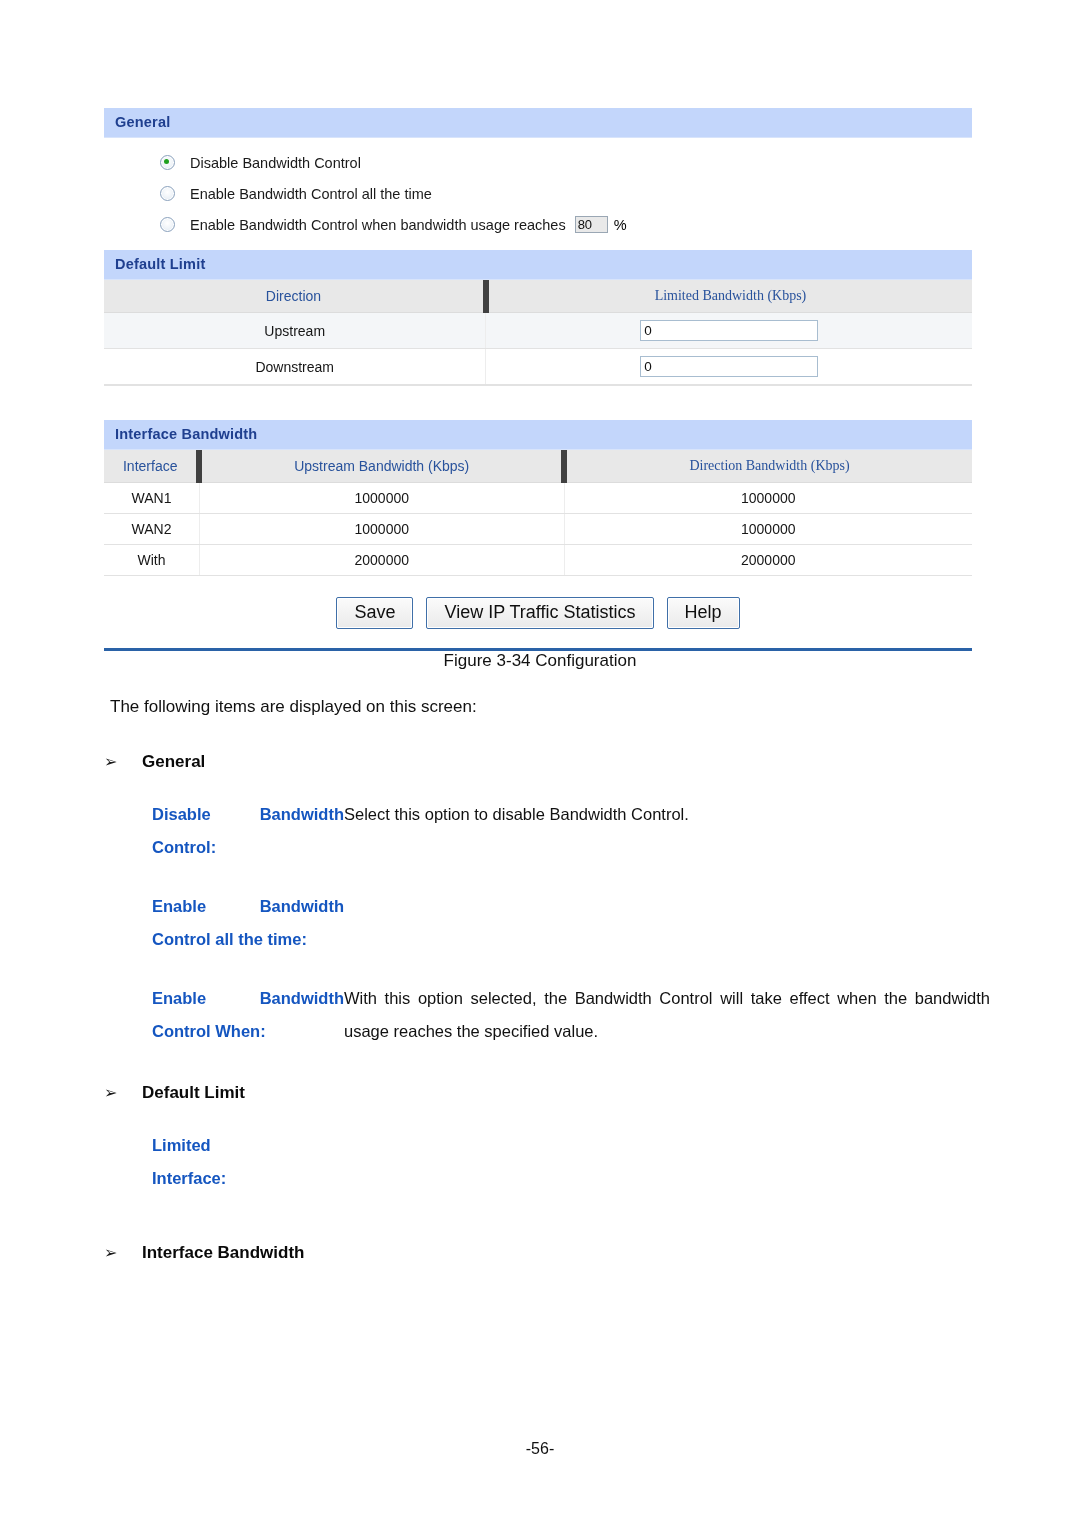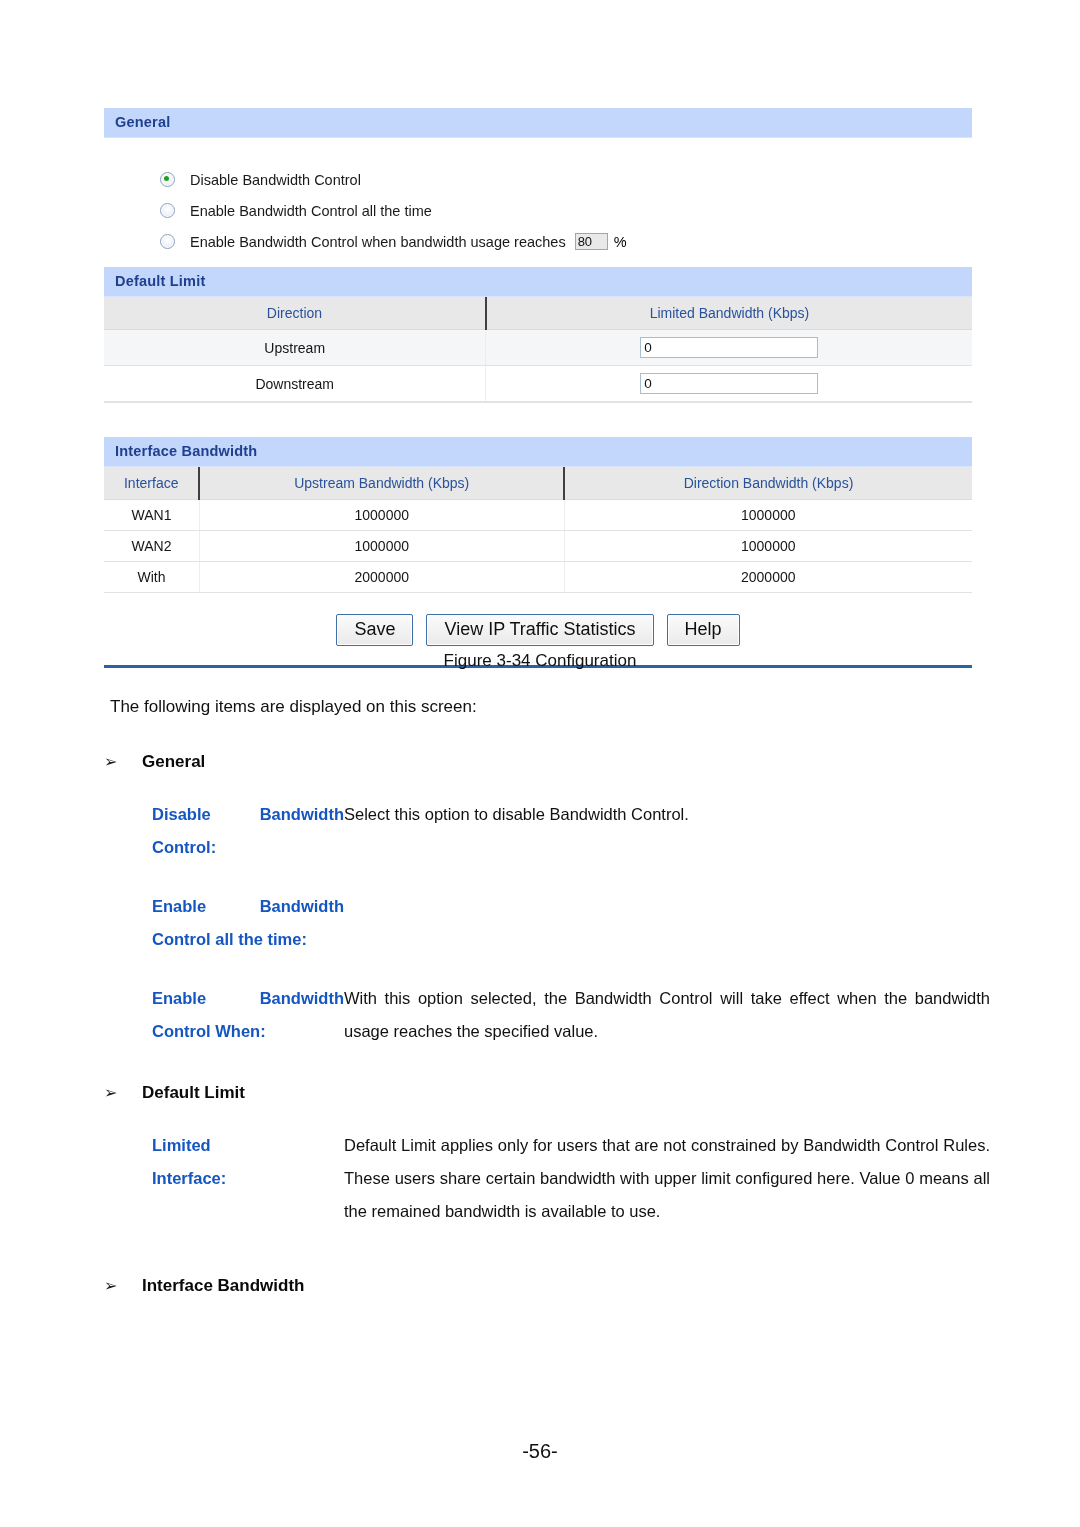--- a/index.html
+++ b/index.html
@@ -37,21 +37,20 @@
     letter-spacing: .2px;
     padding: 6px 0 6px 11px;
     line-height: 17px;
     border-bottom: 1px solid #d8e4fb;
   }
 
   
   .opt-list {
     padding: 9px 0 10px 0;
     border-left: 1px solid #ffffff;
-    margin-top: 17px;
   }
   .opt-row {
     display: flex;
     align-items: center;
     height: 31px;
     padding-left: 55px;
   }
   .radio {
     width: 13px;
     height: 13px;
@@ -99,24 +98,24 @@
     border-collapse: collapse;
     table-layout: fixed;
   }
   table.grid th {
     background: #e8e8e8;
     color: #28529c;
     font-weight: normal;
     font-size: 14px;
     padding: 8px 0;
     text-align: center;
-    border-right: 2px solid #404040;
+    border-right: 6px solid #404040;
     border-bottom: 1px solid #dcdcdc;
   }
-  table.grid th:last-child { border-right: none; }
+  table.grid th:last-child { border-right: none; font-family: Liberation Serif, serif; }
   table.grid td {
     font-size: 14px;
     color: #161616;
     text-align: center;
     padding: 7px 0;
     border-bottom: 1px solid #e2e2e2;
     border-right: 1px solid #ededed;
   }
   table.grid td:last-child { border-right: none; }
   table.grid tr.odd td { background: #f4f6f8; }
@@ -233,21 +232,21 @@
     line-height: 33px;
     text-align: justify;
   }
 
   .page-num {
     position: absolute;
     left: 0;
     top: 1440px;
     width: 1080px;
     text-align: center;
-    font-size: 20px;
+    font-size: 16px;
     color: #111;
   }
 </style>
 </head>
 <body>
 
 <div class="figure">
 
   <div class="panel">
 
@@ -390,21 +389,20 @@
   <div class="sec-head">
     <span class="arrow">➢</span>
     <span>Default Limit</span>
   </div>
 
   <div class="term-block">
     <div class="term">
       <span class="plain">Limited</span>
       <span class="plain">Interface:</span>
     </div>
-    <div class="desc">Default Limit applies only for users that are not constrained by Bandwidth Control Rules. These users share certain bandwidth with upper limit configured here. Value 0 means all the remained bandwidth is available to use.</div>
   </div>
 
   <div class="sec-head" style="margin-top:48px">
     <span class="arrow">➢</span>
     <span>Interface Bandwidth</span>
   </div>
 </div>
 
 <div class="page-num">-56-</div>
 

